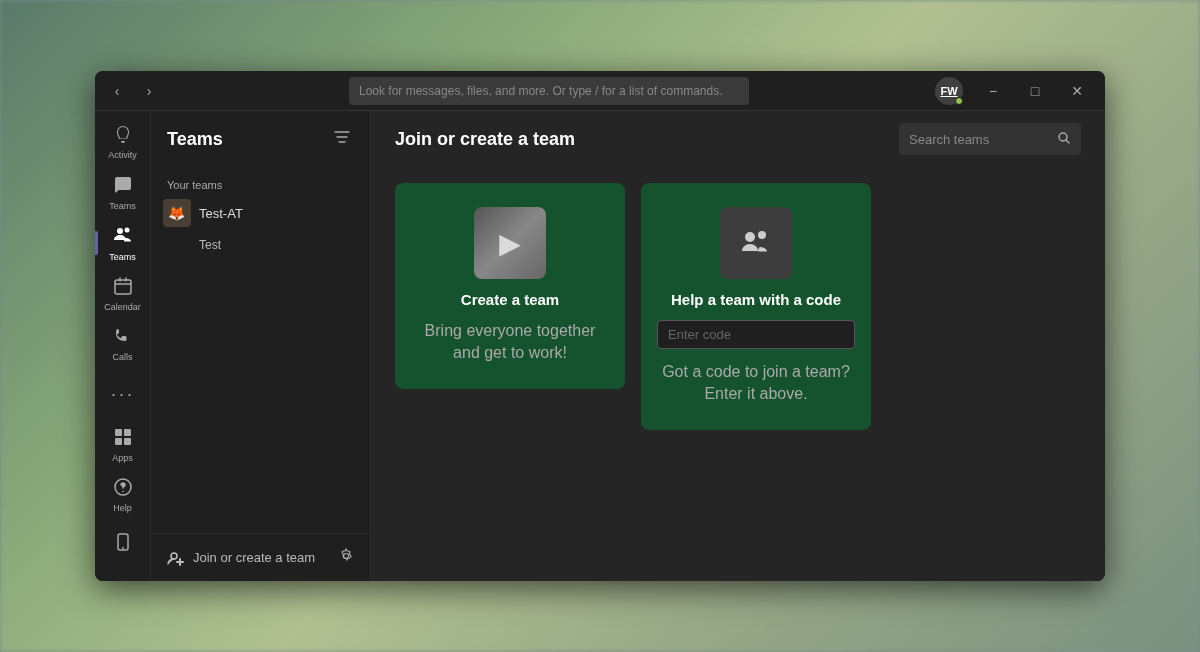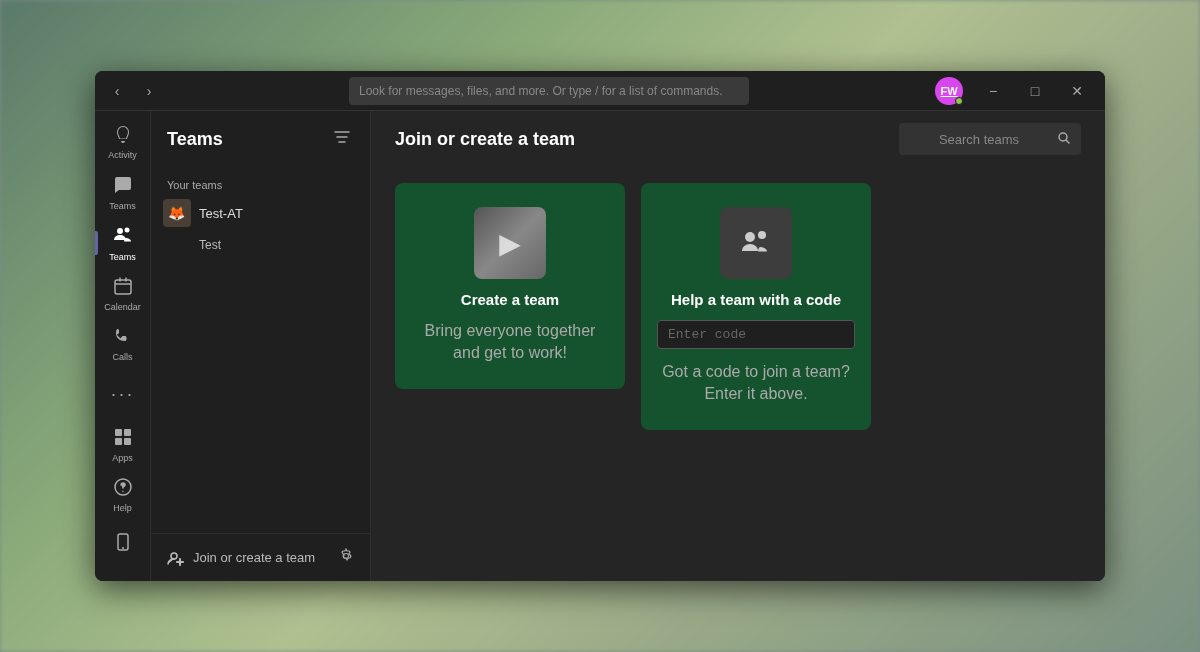--- a/index.html
+++ b/index.html
@@ -76,21 +76,21 @@
     .titlebar-right {
       display: flex;
       align-items: center;
       gap: 2px;
       padding: 0 8px;
     }
     .avatar {
       width: 28px;
       height: 28px;
       border-radius: 50%;
-      background: #d946ef;
+      background: #404040;
       display: flex;
       align-items: center;
       justify-content: center;
       font-size: 11px;
       color: white;
       font-weight: 600;
       position: relative;
       margin-right: 8px;
       text-decoration: underline;
     }
@@ -312,21 +312,20 @@
       gap: 8px;
       min-width: 180px;
     }
     .search-teams input {
       background: none;
       border: none;
       color: #84cc16;
       font-size: 13px;
       outline: none;
       width: 140px;
-      text-align: center;
     }
     .search-teams input::placeholder { color: #888; }
     .search-icon-btn {
       background: none;
       border: none;
       color: #aaa;
       cursor: pointer;
       font-size: 14px;
     }
     .cards-container {
@@ -384,21 +383,20 @@
     .code-input {
       width: 100%;
       background: #1f1f1f;
       border: 1px solid #555;
       border-radius: 4px;
       padding: 6px 10px;
       color: #ccc;
       font-size: 13px;
       outline: none;
       text-align: left;
-      font-family: Liberation Mono, monospace;
     }
     .code-input::placeholder { color: #666; }
   </style>
 </head>
 <body>
 
 <div class="bg"></div>
 
 <div class="window">
 

